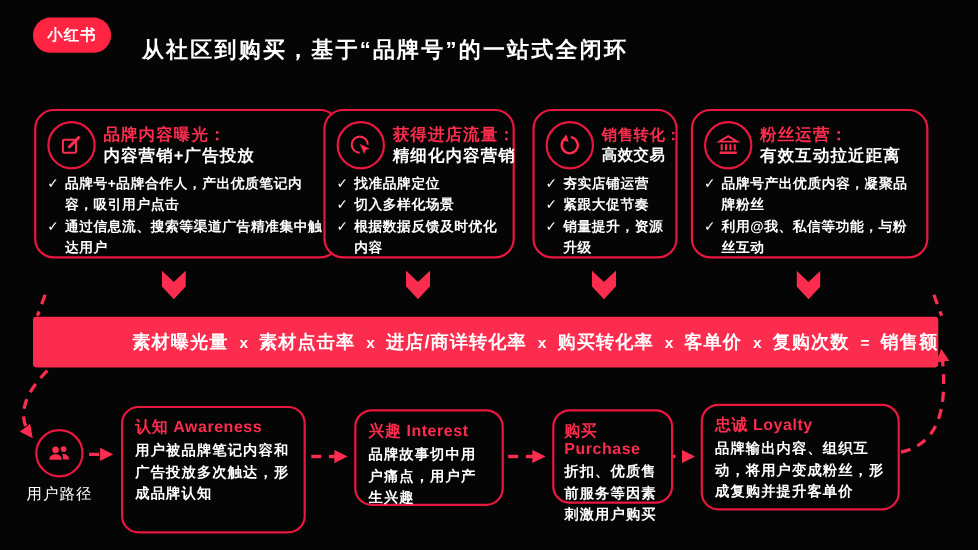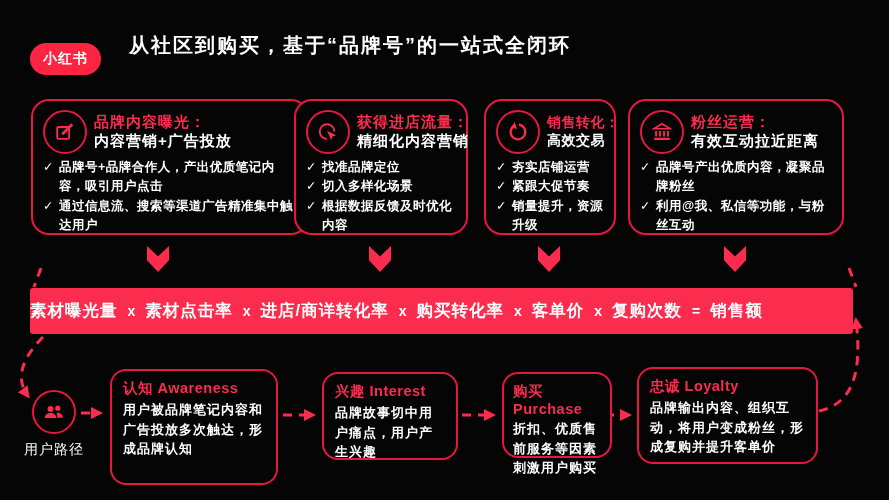--- a/index.html
+++ b/index.html
@@ -1,21 +1,21 @@
 <!DOCTYPE html>
 <html><head>
 <meta charset="utf-8">
 <style>
   html,body{margin:0;padding:0;background:#000;}
   .canvas{
     position:relative;width:889px;height:500px;background:#050505;overflow:hidden;
     font-family:"Liberation Sans","DejaVu Sans",sans-serif;
   }
   
-  .hdr{position:absolute;left:30px;top:16px;display:flex;align-items:flex-end;gap:12px;}
+  .hdr{position:absolute;left:30px;top:16px;display:flex;align-items:flex-start;gap:12px;}
   .logo{background:#ff2442;color:#fff;font-size:14px;font-weight:bold;
     padding:7px 13px;border-radius:18px;letter-spacing:1px;}
   .title{color:#fff;font-size:20px;font-weight:bold;letter-spacing:2px;margin:16px;}
   
   .tbox{position:absolute;top:99px;height:136px;border:2px solid #e8173f;border-radius:18px;
     padding:9px 10px;box-sizing:border-box;background:#050505;z-index:2;}
   .tbox1{left:31px;width:278px}
   .tbox2{left:294px;width:174px}
   .tbox3{left:484px;width:132px}
   .tbox4{left:628px;width:216px}
@@ -27,21 +27,21 @@
   .bullets{list-style:none;margin:3px 0 0;padding:0;color:#fff;font-size:12.5px;
     font-weight:bold;letter-spacing:0.5px;line-height:1.55;}
   .bullets li{display:flex;gap:5px;align-items:flex-start;}
   .chk{flex:0 0 auto;}
   
   .chev{position:absolute;top:246px;width:22px;height:26px;background:#fb2c4d;z-index:2;
     clip-path:polygon(0% 0%,50% 40%,100% 0%,100% 55%,50% 100%,0% 55%);}
   .chev1{left:147px}.chev2{left:369px}.chev3{left:538px}.chev4{left:724px}
   
   .bar{position:absolute;left:30px;top:288px;width:823px;height:46px;background:#fb2c4d;
-    border-radius:3px;display:flex;align-items:center;justify-content:flex-start;gap:10px;
+    border-radius:3px;display:flex;align-items:center;justify-content:flex-end;gap:10px;
     color:#fff;font-weight:bold;font-size:16.5px;letter-spacing:1px;z-index:2;box-sizing:border-box;}
   .bar .op{font-size:14px;letter-spacing:0;}
   
   .overlay{position:absolute;inset:0;z-index:1;pointer-events:none;}
   
   .ucircle{position:absolute;left:32px;top:390px;width:44px;height:44px;border:2px solid #e8173f;
     border-radius:50%;display:flex;align-items:center;justify-content:center;color:#fb2c4d;
     box-sizing:border-box;z-index:2;background:#050505;}
   .ulabel{position:absolute;left:18px;top:441px;width:72px;text-align:center;color:#fff;
     font-size:14px;font-weight:normal;letter-spacing:1px;z-index:2;}

